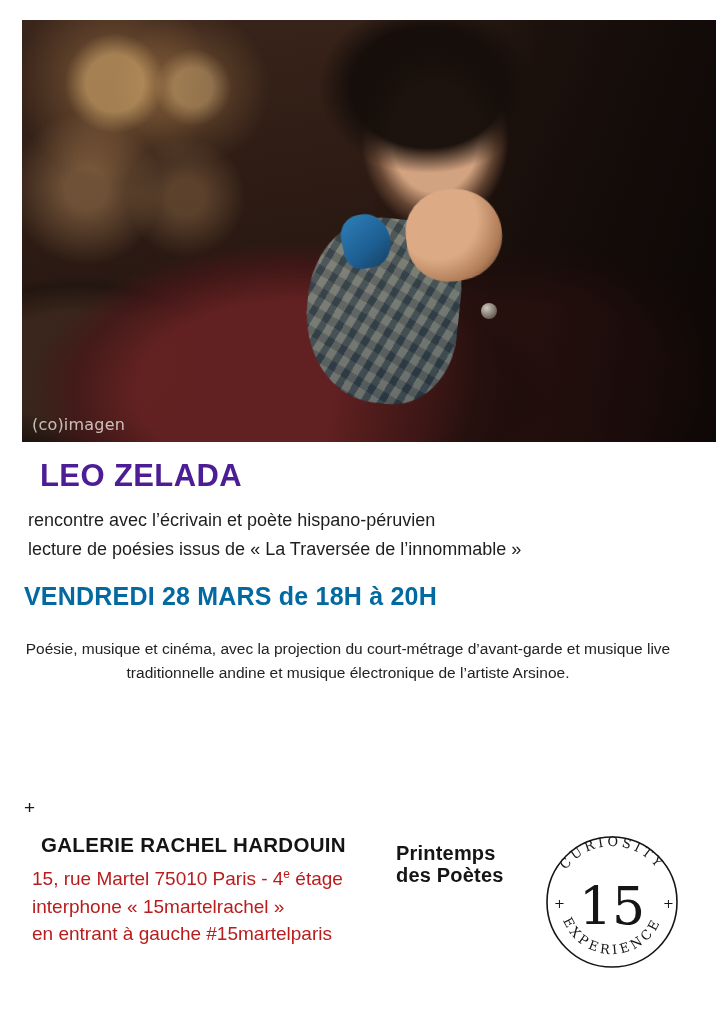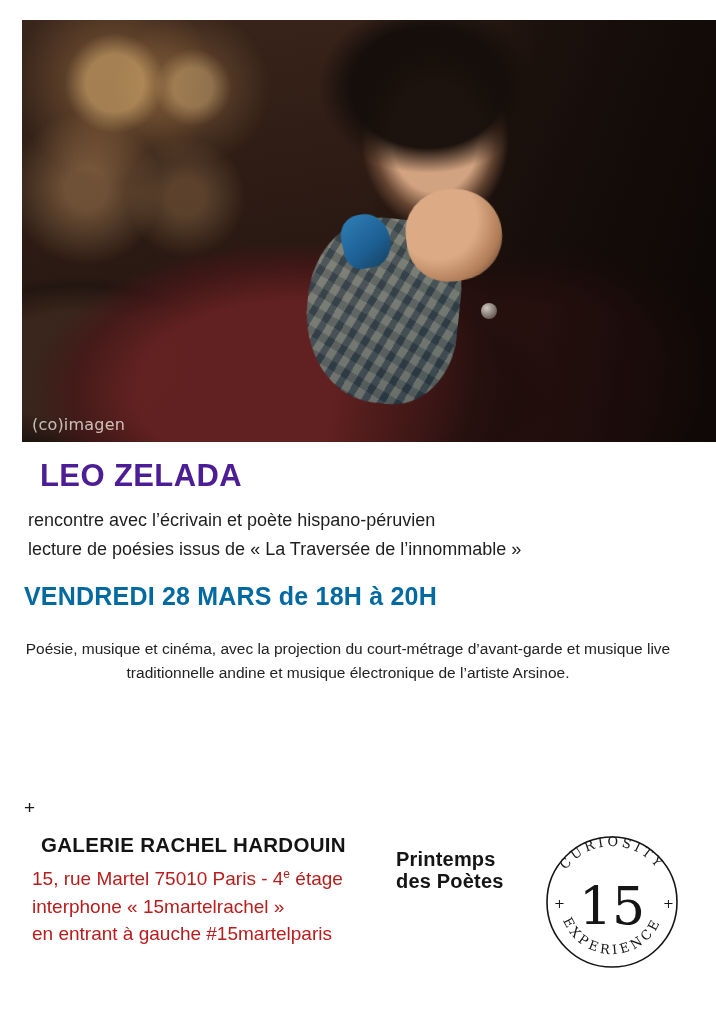--- a/index.html
+++ b/index.html
@@ -176,21 +176,21 @@
     color: #b91c1c;
     margin: 8px;
     font-weight: 400;
   }
   .sup { font-size: 12px; vertical-align: super; }
 
   
   .printemps {
     position: absolute;
     left: 372px;
-    top: 50px;
+    top: 44px;
     width: 130px;
     text-align: left;
     font-weight: 700;
     color: #151515;
     line-height: 1.12;
     font-size: 20px;
     letter-spacing: .2px;
   }
   .printemps .l2 { display: block; }
 

